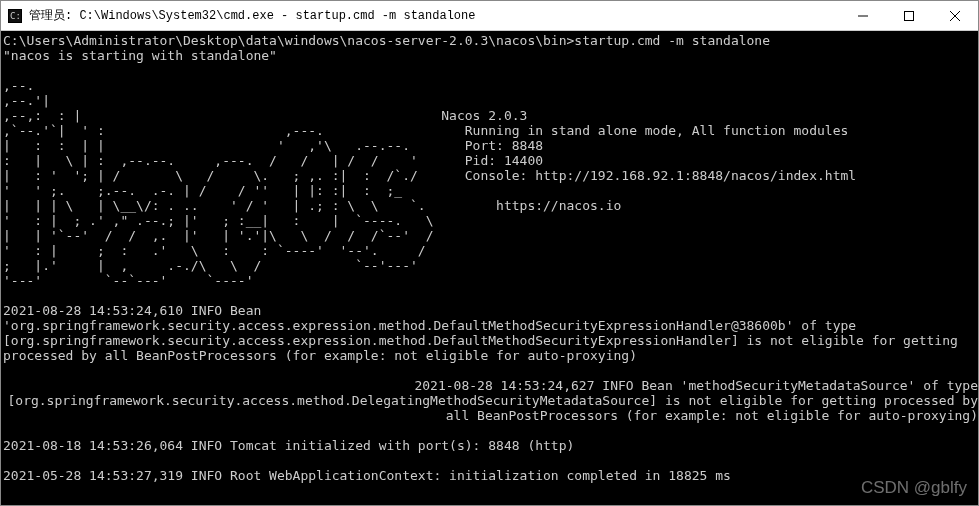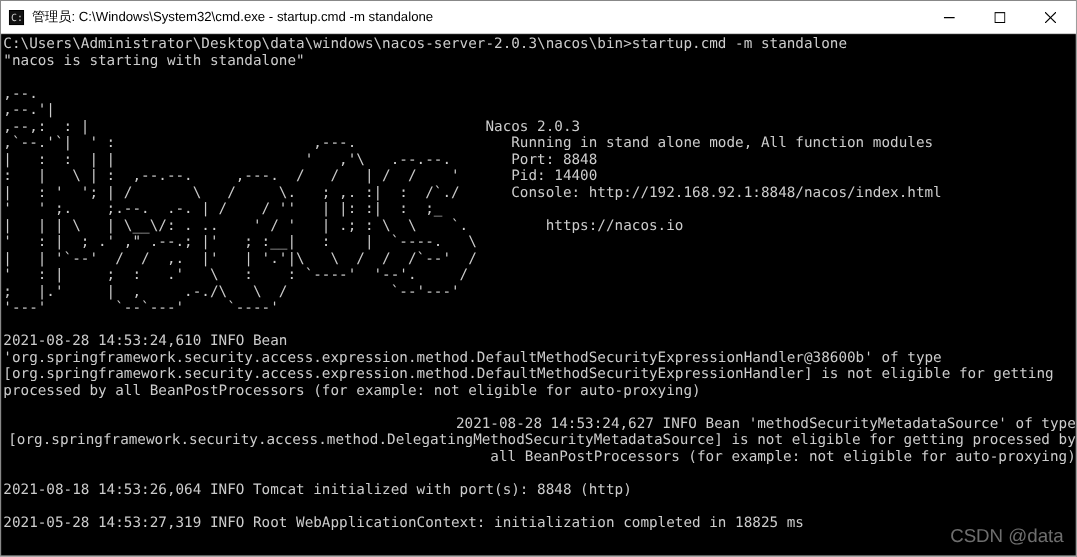--- a/index.html
+++ b/index.html
@@ -28,21 +28,21 @@
   font-size: 12px;
   color: #000;
 }
 .titlebar .app-icon {
   width: 16px; height: 16px;
   margin: 0 6px;
   display: inline-flex;
   align-items: center;
   justify-content: center;
 }
-.titlebar .title-text { flex: 0 0 auto; }
+.titlebar .title-text { flex: 0 0 auto; font-family: Liberation Mono, monospace; }
 .titlebar .spacer { flex: 1; }
 .win-btn {
   width: 46px; height: 30px;
   display: flex;
   align-items: center;
   justify-content: center;
   font-family: "Segoe UI", sans-serif;
   font-size: 10px;
   color: #000;
 }
@@ -116,13 +116,13 @@
 '   : |     ;  :   .'   \   :    : `----'  '--'.     /
 ;   |.'     |  ,     .-./\   \  /            `--'---'
 '---'        `--`---'     `----'</span>
 
 <span style="white-space:pre-wrap;display:block;">2021-08-28 14:53:24,610 INFO Bean 'org.springframework.security.access.expression.method.DefaultMethodSecurityExpressionHandler@38600b' of type [org.springframework.security.access.expression.method.DefaultMethodSecurityExpressionHandler] is not eligible for getting processed by all BeanPostProcessors (for example: not eligible for auto-proxying)</span>
 <span style="white-space:pre-wrap;display:block;text-align:right;">2021-08-28 14:53:24,627 INFO Bean 'methodSecurityMetadataSource' of type [org.springframework.security.access.method.DelegatingMethodSecurityMetadataSource] is not eligible for getting processed by all BeanPostProcessors (for example: not eligible for auto-proxying)</span>
 <span style="white-space:pre-wrap;display:block;">2021-08-18 14:53:26,064 INFO Tomcat initialized with port(s): 8848 (http)</span>
 <span style="white-space:pre-wrap;display:block;">2021-05-28 14:53:27,319 INFO Root WebApplicationContext: initialization completed in 18825 ms</span></div>
 </div>
 
-<div class="watermark">CSDN @data</div>
+<div class="watermark">CSDN @gblfy</div>
 
 </body></html>

